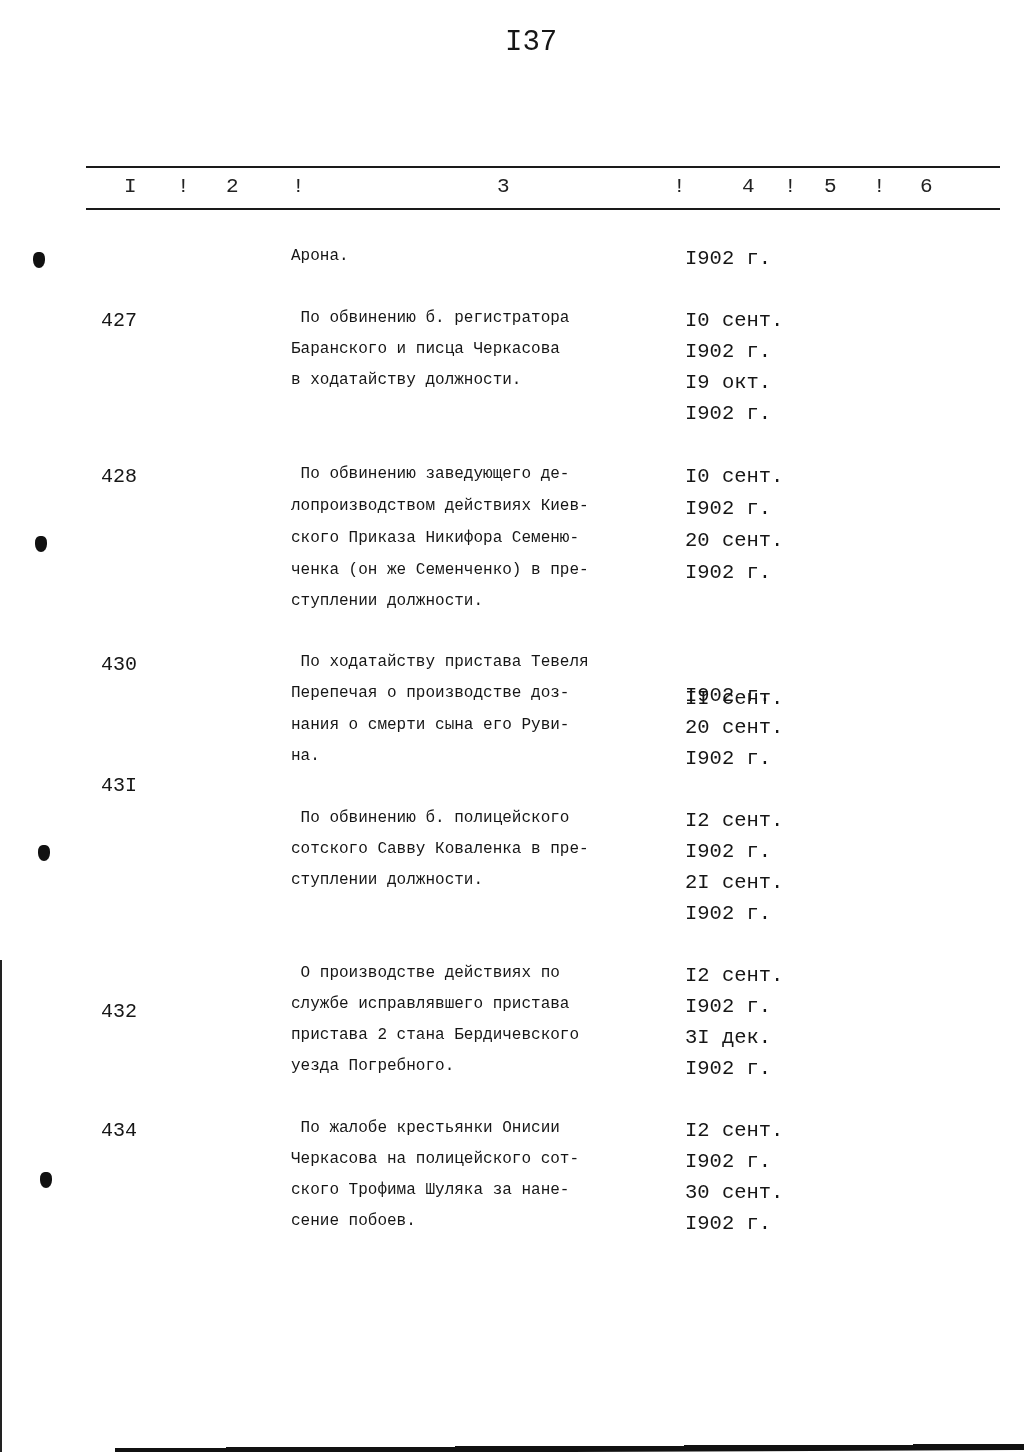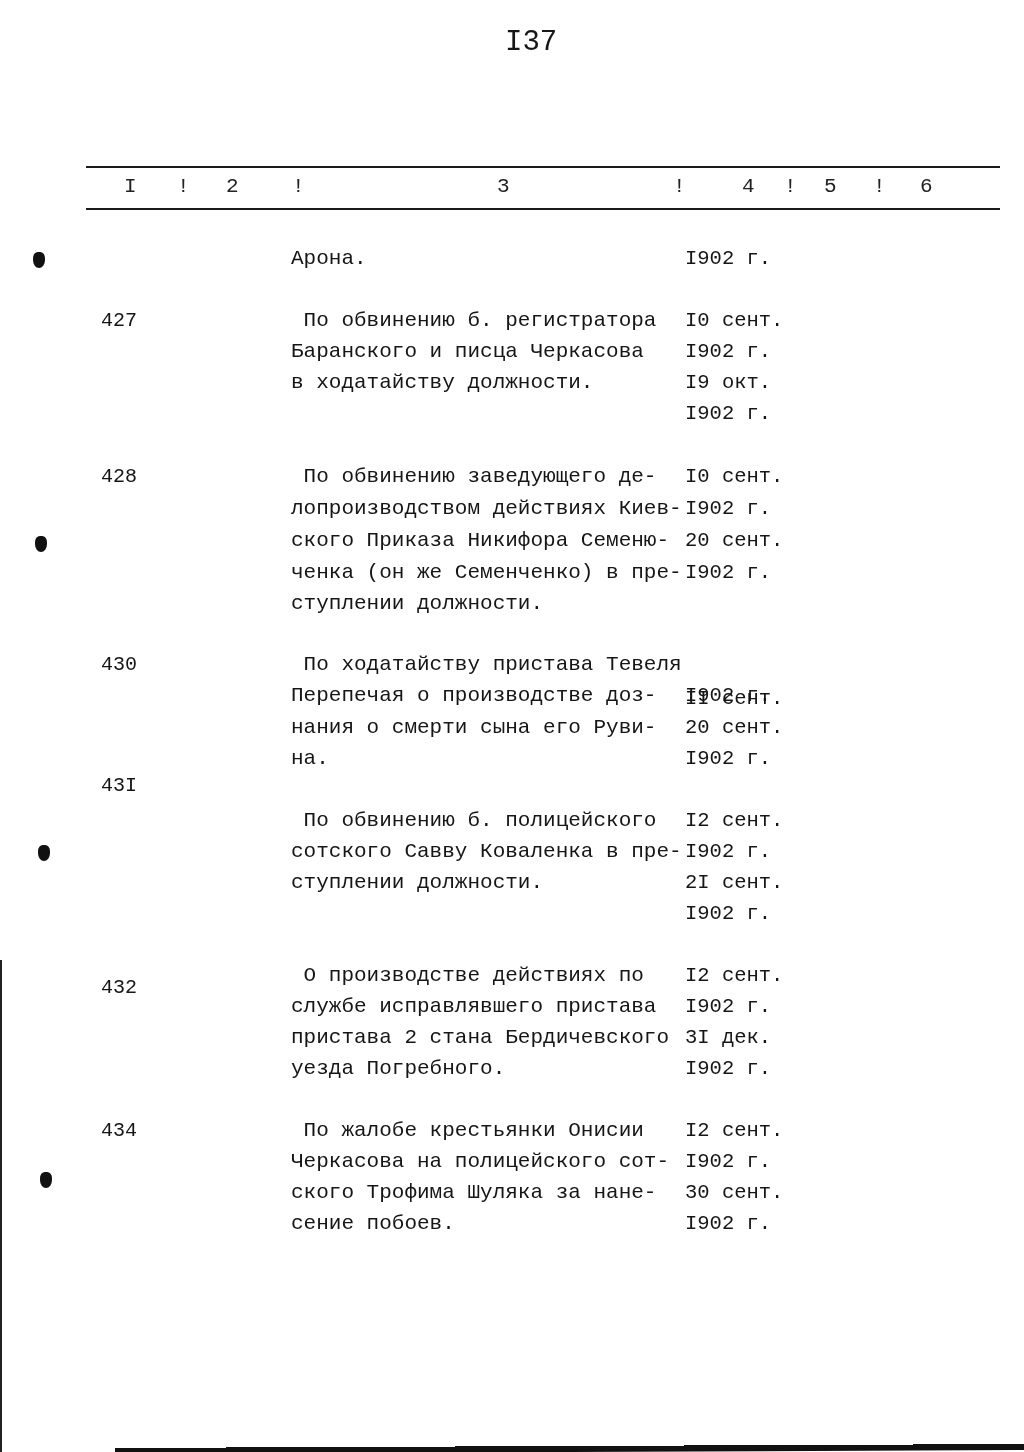--- a/index.html
+++ b/index.html
@@ -6,21 +6,21 @@
   body {
     width: 1024px; height: 1452px; background: #ffffff; position: relative; overflow: hidden;
     font-family: "Liberation Mono", "DejaVu Sans Mono", monospace; color: #161616;
   }
   .page-num { position: absolute; top: 26px; left: 505px; font-size: 29px; letter-spacing: 0px; }
   .rule { position: absolute; left: 86px; width: 914px; height: 2px; background: #1a1a1a; }
   .rule.top { top: 166px; }
   .rule.bottom { top: 208px; }
   .hdr { position: absolute; top: 175px; font-size: 21px; color: #222; }
   .entry-num { position: absolute; left: 101px; font-size: 20px; }
-  .desc-line { position: absolute; left: 291px; font-size: 21px; white-space: pre; }
+  .desc-line { position: absolute; left: 291px; font-size: 16px; white-space: pre; }
   .date-line { position: absolute; left: 685px; font-size: 20.5px; white-space: pre; }
   .hole { position: absolute; width: 12px; height: 16px; background: #111; border-radius: 40% 40% 50% 50%; }
   .bottom-edge { position: absolute; left: 115px; top: 1443px; width: 909px; height: 9px;
     background: linear-gradient(to bottom, transparent 0, transparent 3px, #111 3px); transform: skewY(-0.25deg); }
   .left-edge { position: absolute; left: 0; top: 960px; width: 2px; height: 492px; background: #222; }
 </style>
 </head>
 <body>
 
 <div class="page-num">I37</div>
@@ -87,21 +87,21 @@
   <div class="desc-line" style="top:809px"> По обвинению б. полицейского</div>
   <div class="desc-line" style="top:840px">сотского Савву Коваленка в пре-</div>
   <div class="desc-line" style="top:871px">ступлении должности.</div>
   <div class="date-line" style="top:809px">I2 сент.</div>
   <div class="date-line" style="top:840px">I902 г.</div>
   <div class="date-line" style="top:871px">2I сент.</div>
   <div class="date-line" style="top:902px">I902 г.</div>
 </div>
 
 <div>
-  <div class="entry-num" style="top:976px">432</div>
+  <div class="entry-num" style="top:1000px">432</div>
   <div class="desc-line" style="top:964px"> О производстве действиях по</div>
   <div class="desc-line" style="top:995px">службе исправлявшего пристава</div>
   <div class="desc-line" style="top:1026px">пристава 2 стана Бердичевского</div>
   <div class="desc-line" style="top:1057px">уезда Погребного.</div>
   <div class="date-line" style="top:964px">I2 сент.</div>
   <div class="date-line" style="top:995px">I902 г.</div>
   <div class="date-line" style="top:1026px">3I дек.</div>
   <div class="date-line" style="top:1057px">I902 г.</div>
 </div>
 

